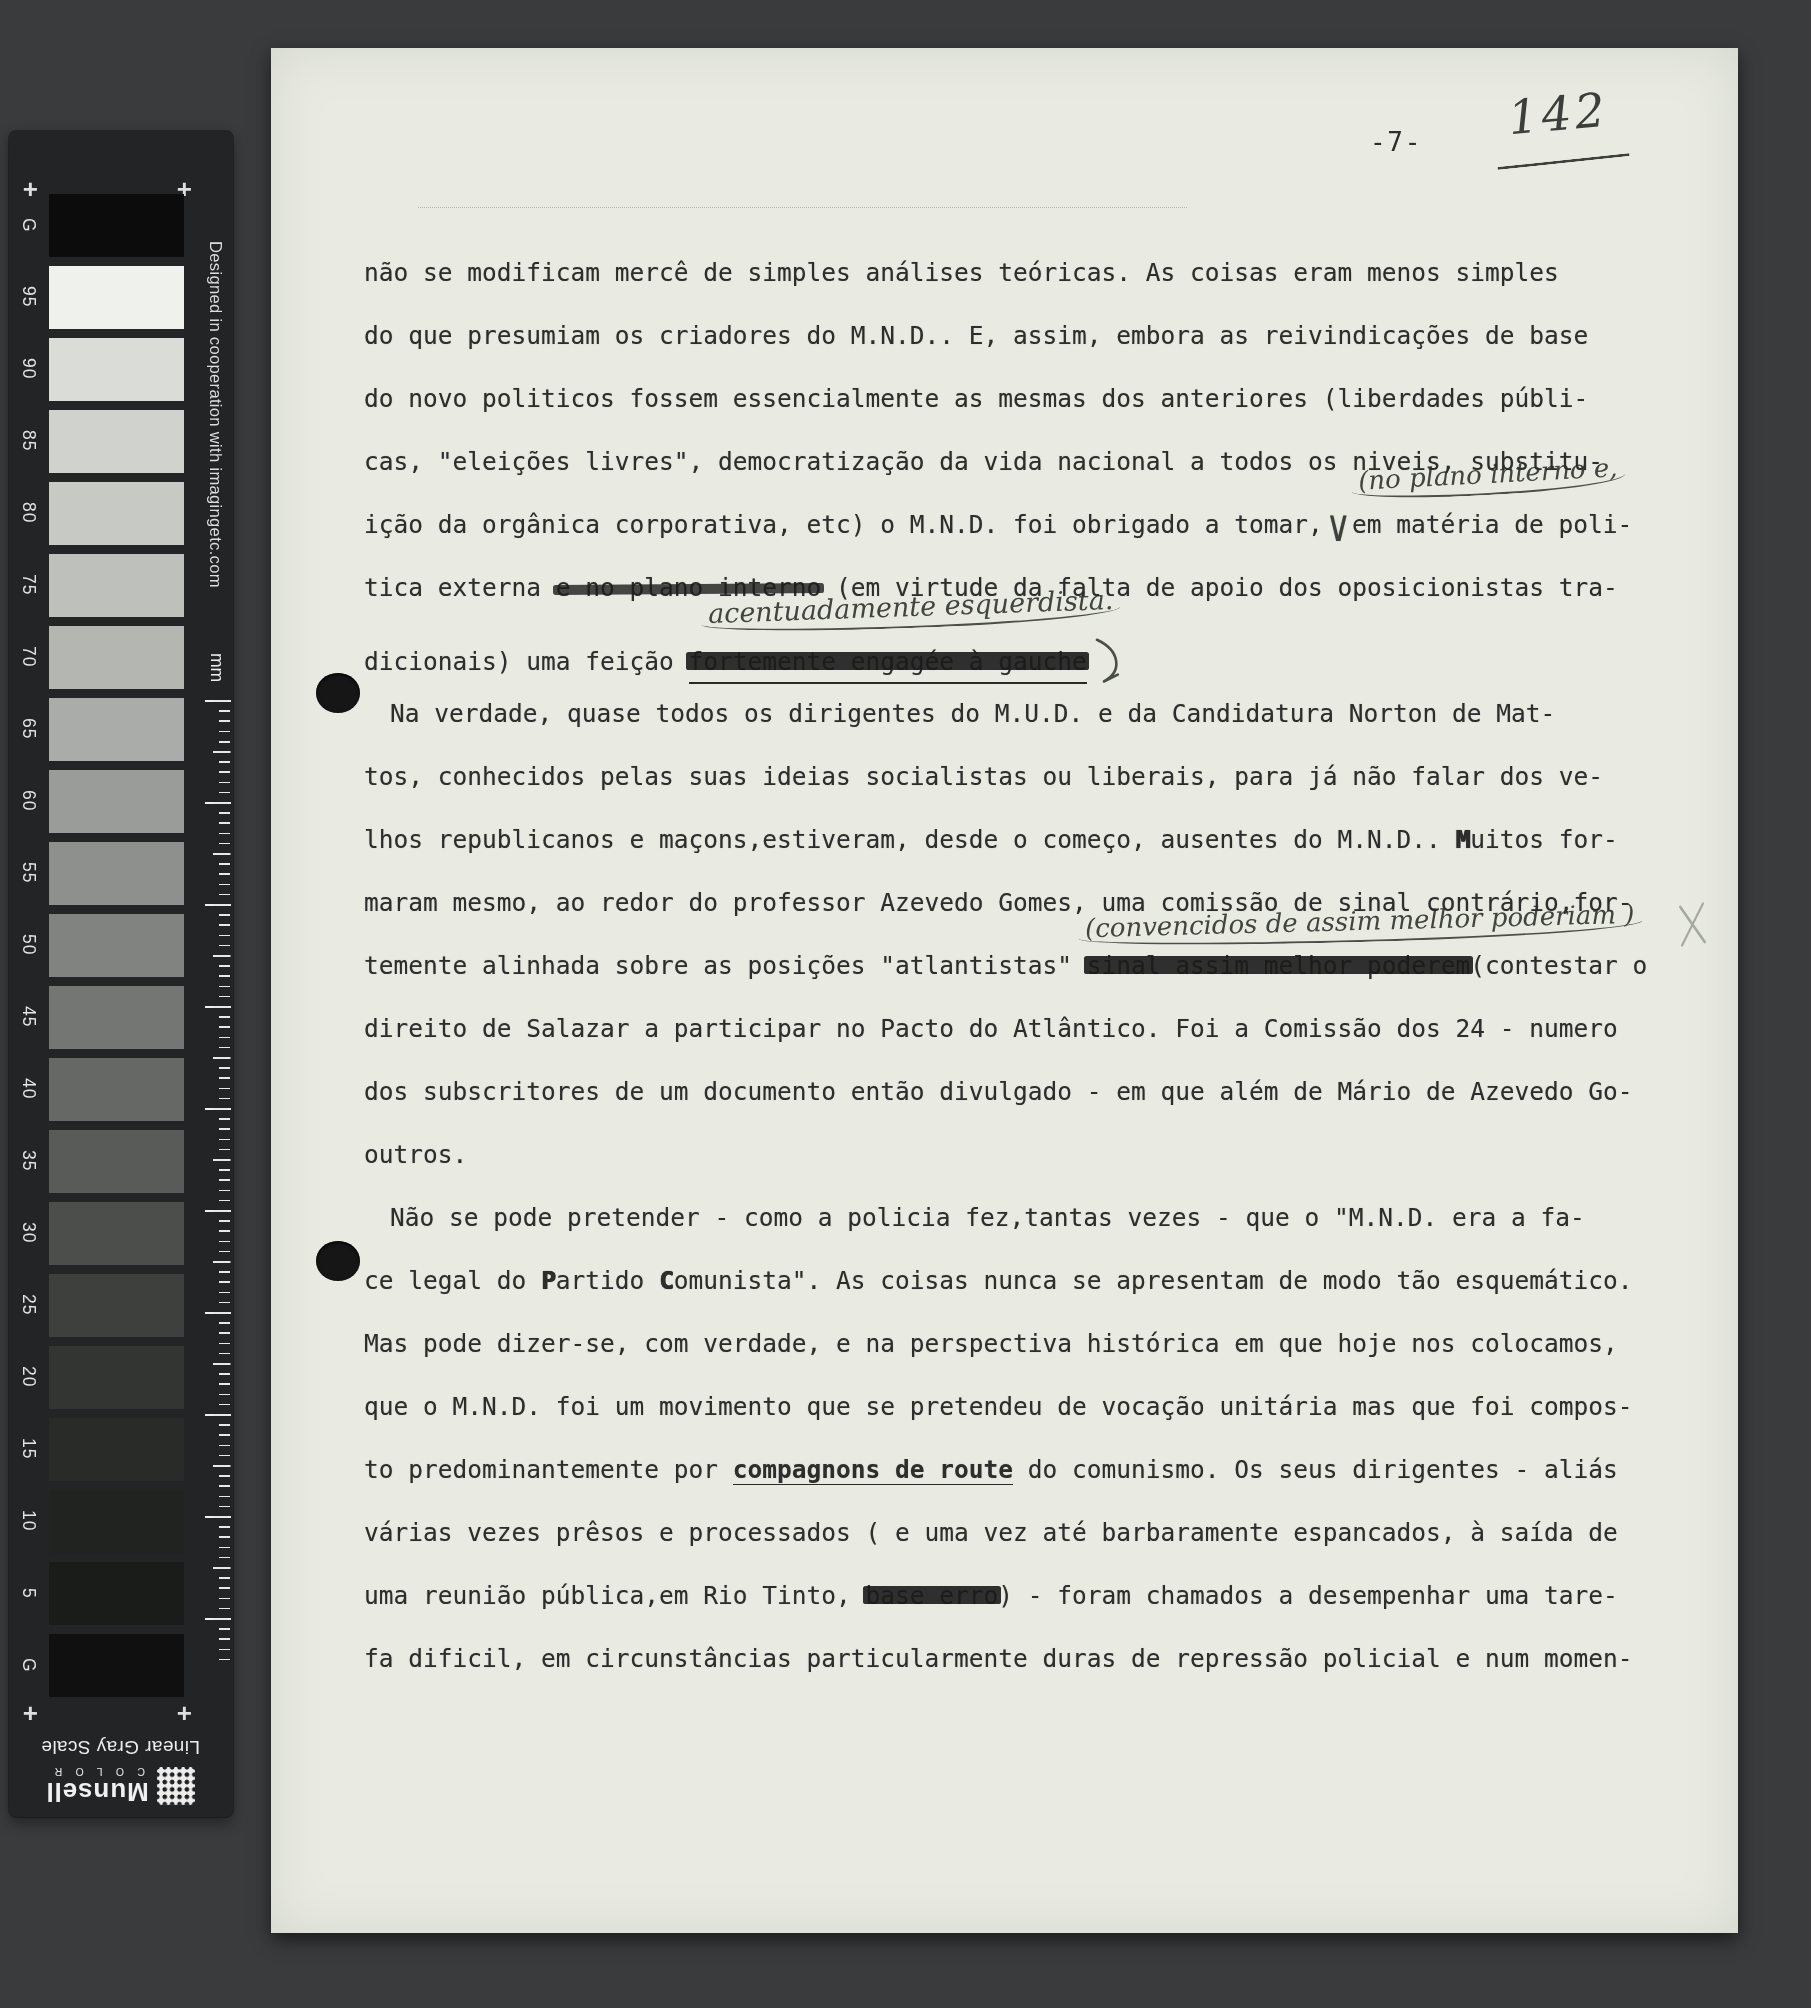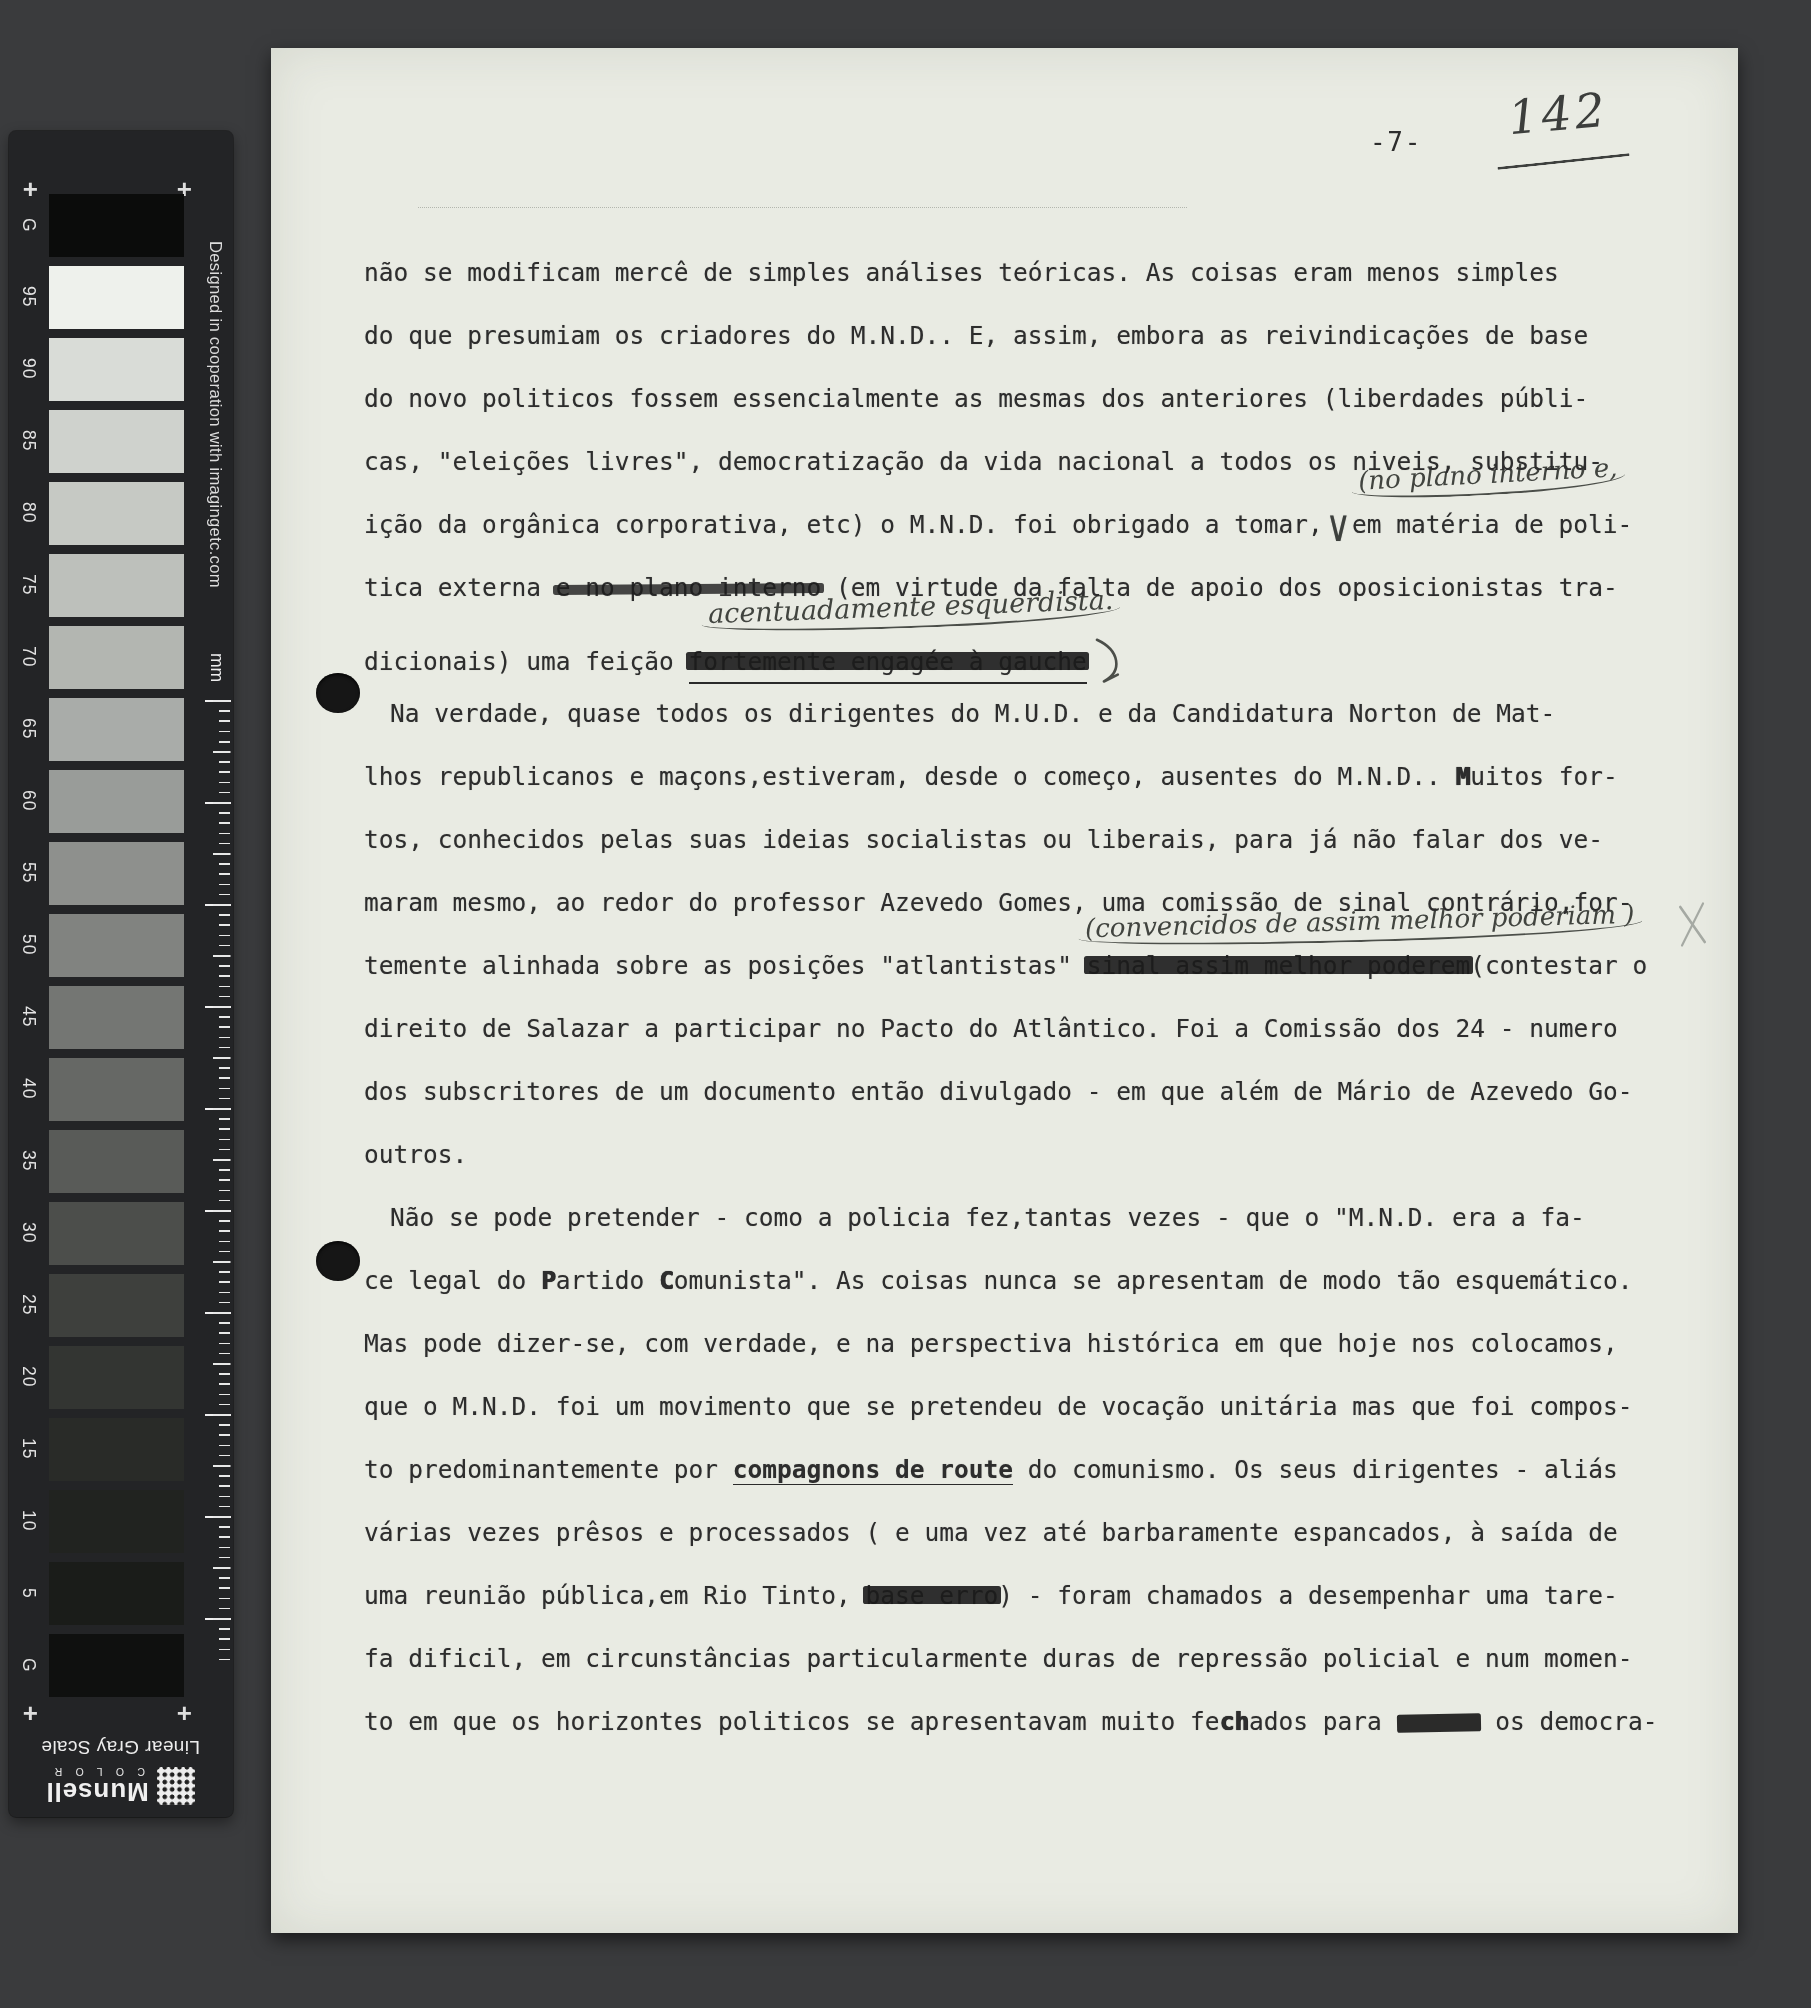--- a/index.html
+++ b/index.html
@@ -220,31 +220,30 @@
     <p class="tl"><span>não se modificam mercê de simples análises teóricas. As coisas eram menos simples</span></p>
     <p class="tl"><span>do que presumiam os criadores do M.N.D.. E, assim, embora as reivindicações de base</span></p>
     <p class="tl"><span>do novo politicos fossem essencialmente as mesmas dos anteriores (liberdades públi-</span></p>
     <p class="tl"><span>cas, "eleições livres", democratização da vida nacional a todos os niveis, substitu-</span></p>
     <p class="tl"><span>ição da orgânica corporativa, etc) o M.N.D. foi obrigado a tomar,</span><span class="hw-caret">∨</span><span>em matéria de poli-</span></p>
     <p class="tl"><span>tica externa </span><span class="st st-med">e no plano interno</span><span> (em virtude da falta de apoio dos oposicionistas tra-</span></p>
     <p class="tl"><span>dicionais) uma feição </span><span class="st st-heavy st-u">fortemente engagée à gauche</span><svg class="swoosh" width="40" height="51" viewBox="0 0 46 58">
           <path d="M8 4 C 34 16, 38 40, 16 52 M16 52 l 16 -8" fill="none" stroke="#4b4e49" stroke-width="3" stroke-linecap="round"></path>
         </svg></p>
     <p class="tl indent"><span>Na verdade, quase todos os dirigentes do M.U.D. e da Candidatura Norton de Mat-</span></p>
+    <p class="tl"><span>tos, conhecidos pelas suas ideias socialistas ou liberais, para já não falar dos ve-</span></p>
     <p class="tl"><span>lhos republicanos e maçons,estiveram, desde o começo, ausentes do M.N.D.. </span><span class="ot">M</span><span>uitos for-</span></p>
-    <p class="tl"><span>tos, conhecidos pelas suas ideias socialistas ou liberais, para já não falar dos ve-</span></p>
     <p class="tl"><span>maram mesmo, ao redor do professor Azevedo Gomes, uma comissão de sinal contrário,for-</span></p>
     <p class="tl"><span>temente alinhada sobre as posições "atlantistas" </span><span class="st st-heavy">sinal assim melhor poderem</span><span>(contestar o</span></p>
     <p class="tl"><span>direito de Salazar a participar no Pacto do Atlântico. Foi a Comissão dos 24 - numero</span></p>
     <p class="tl"><span>dos subscritores de um documento então divulgado - em que além de Mário de Azevedo Go-</span></p>
     <p class="tl"><span>outros.</span></p>
     <p class="tl indent"><span>Não se pode pretender - como a policia fez,tantas vezes - que o "M.N.D. era a fa-</span></p>
     <p class="tl"><span>ce legal do </span><span class="ot">P</span><span>artido </span><span class="ot">C</span><span>omunista". As coisas nunca se apresentam de modo tão esquemático.</span></p>
     <p class="tl"><span>Mas pode dizer-se, com verdade, e na perspectiva histórica em que hoje nos colocamos,</span></p>
     <p class="tl"><span>que o M.N.D. foi um movimento que se pretendeu de vocação unitária mas que foi compos-</span></p>
     <p class="tl"><span>to predominantemente por </span><span class="tw-u">compagnons de route</span><span> do comunismo. Os seus dirigentes - aliás</span></p>
     <p class="tl"><span>várias vezes prêsos e processados ( e uma vez até barbaramente espancados, à saída de</span></p>
     <p class="tl"><span>uma reunião pública,em Rio Tinto, </span><span class="st st-heavy">base erro</span><span>) - foram chamados a desempenhar uma tare-</span></p>
     <p class="tl"><span>fa dificil, em circunstâncias particularmente duras de repressão policial e num momen-</span></p>
-    <p class="tl"><span>to em que os horizontes politicos se apresentavam muito fe</span><span class="ot">ch</span><span>ados para </span><span class="redbar"></span><span> os democra-</span></p>
   </div>
 </div>
 
 
 </body></html>

